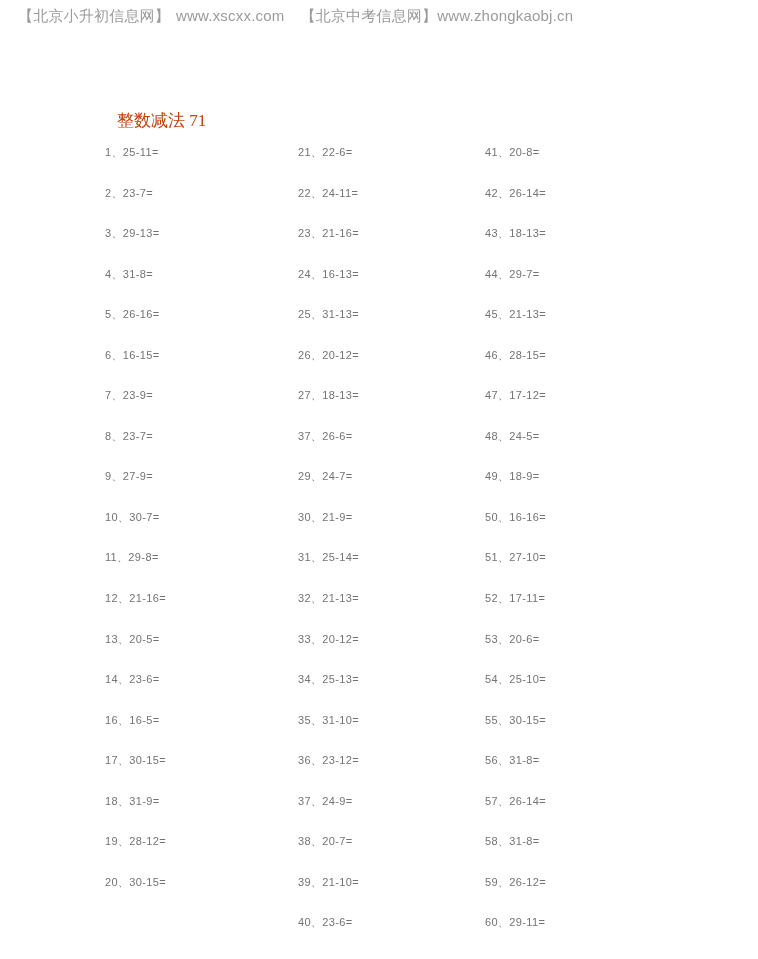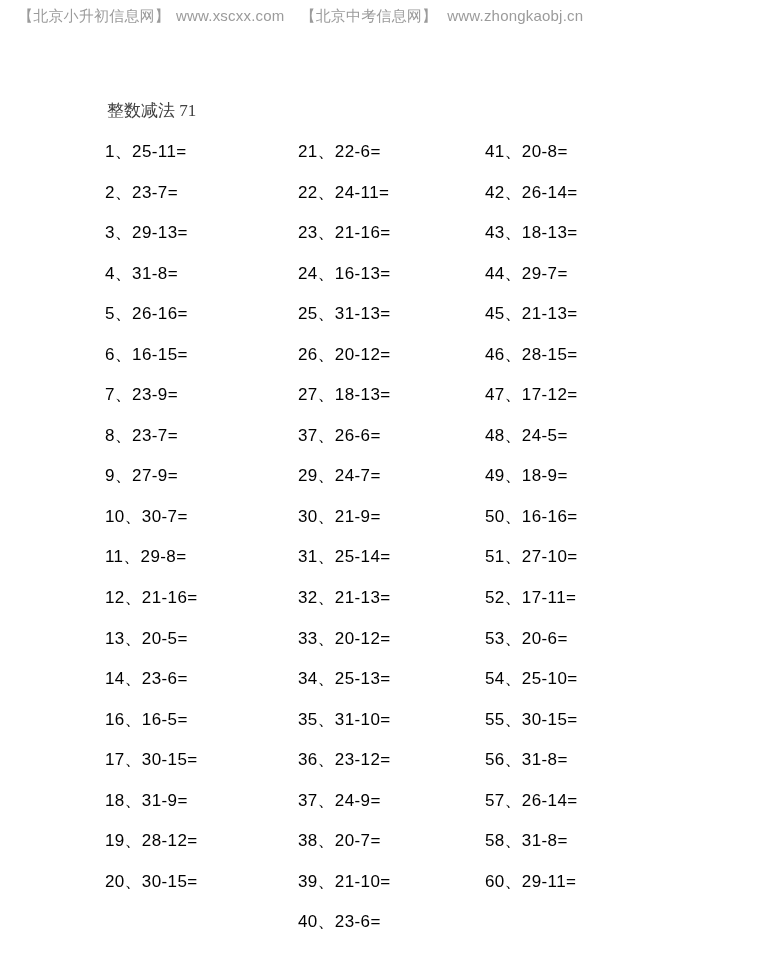--- a/index.html
+++ b/index.html
@@ -18,44 +18,44 @@
     position: absolute;
     left: 18px;
     top: 7px;
     font-size: 15px;
     color: #9b9b9b;
     white-space: nowrap;
     letter-spacing: 0.2px;
   }
   .site-header .seg1 { margin-right: 6px; }
   .site-header .seg2 { margin-right: 16px; }
-  .site-header .seg3 { margin-right: 10px; }
+  .site-header .seg3 { }
   .worksheet-title {
     position: absolute;
     left: 105px;
     top: 97px;
-    margin: 2px;
+    margin: 12px;
     font-family: "Liberation Serif", "DejaVu Serif", serif;
     font-size: 17px;
     font-weight: normal;
-    color: #404040;
+    color: #c2410c;
   }
   .problems-col {
     position: absolute;
     top: 132px;
     width: 200px;
   }
   .col-1 { left: 105px; }
   .col-2 { left: 298px; }
   .col-3 { left: 485px; }
   .problem {
     height: 40.55px;
     line-height: 40.55px;
-    font-size: 17px;
-    color: #000000;
+    font-size: 11px;
+    color: #737373;
     white-space: nowrap;
   }
   .problem .num { letter-spacing: 0.3px; }
   .problem .expr { letter-spacing: 0.4px; }
 </style>
 </head>
 <body>
 
 <div class="site-header">
   <span class="seg1">【北京小升初信息网】</span><span class="seg2">www.xscxx.com</span><span class="seg3">【北京中考信息网】</span><span>www.zhongkaobj.cn</span>
@@ -118,14 +118,15 @@
     <div class="problem"><span class="num">49、</span><span class="expr">18-9=</span></div>
     <div class="problem"><span class="num">50、</span><span class="expr">16-16=</span></div>
     <div class="problem"><span class="num">51、</span><span class="expr">27-10=</span></div>
     <div class="problem"><span class="num">52、</span><span class="expr">17-11=</span></div>
     <div class="problem"><span class="num">53、</span><span class="expr">20-6=</span></div>
     <div class="problem"><span class="num">54、</span><span class="expr">25-10=</span></div>
     <div class="problem"><span class="num">55、</span><span class="expr">30-15=</span></div>
     <div class="problem"><span class="num">56、</span><span class="expr">31-8=</span></div>
     <div class="problem"><span class="num">57、</span><span class="expr">26-14=</span></div>
     <div class="problem"><span class="num">58、</span><span class="expr">31-8=</span></div>
+    <div class="problem"><span class="num">59、</span><span class="expr">26-12=</span></div>
     <div class="problem"><span class="num">60、</span><span class="expr">29-11=</span></div>
   </div>
 
 </body></html>

